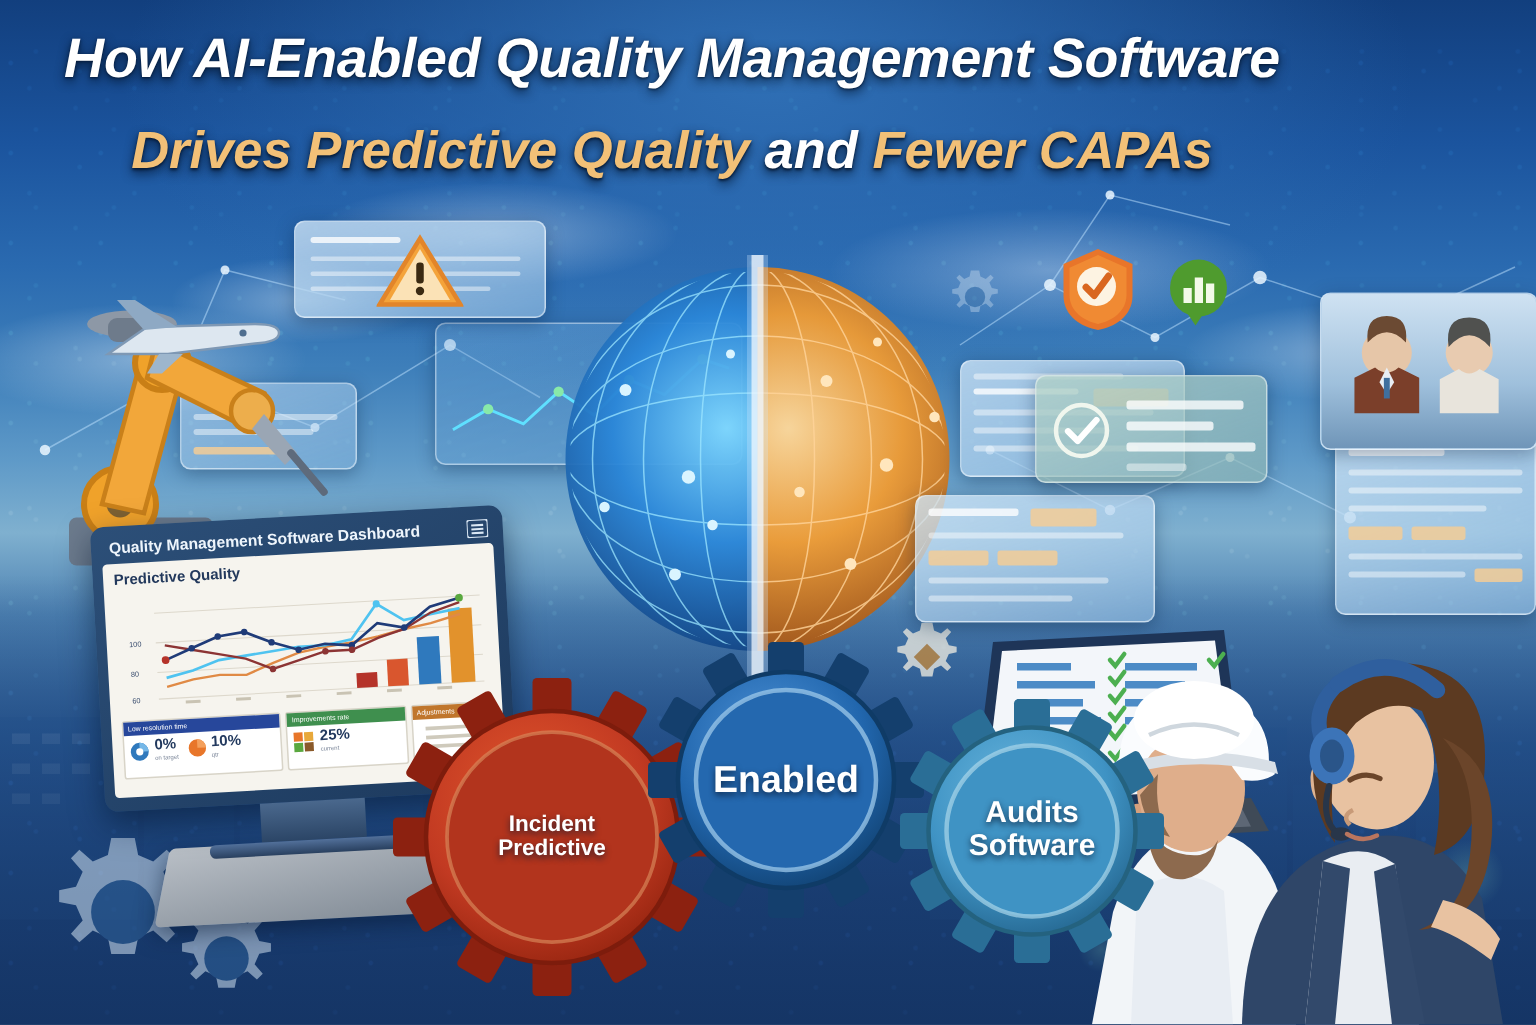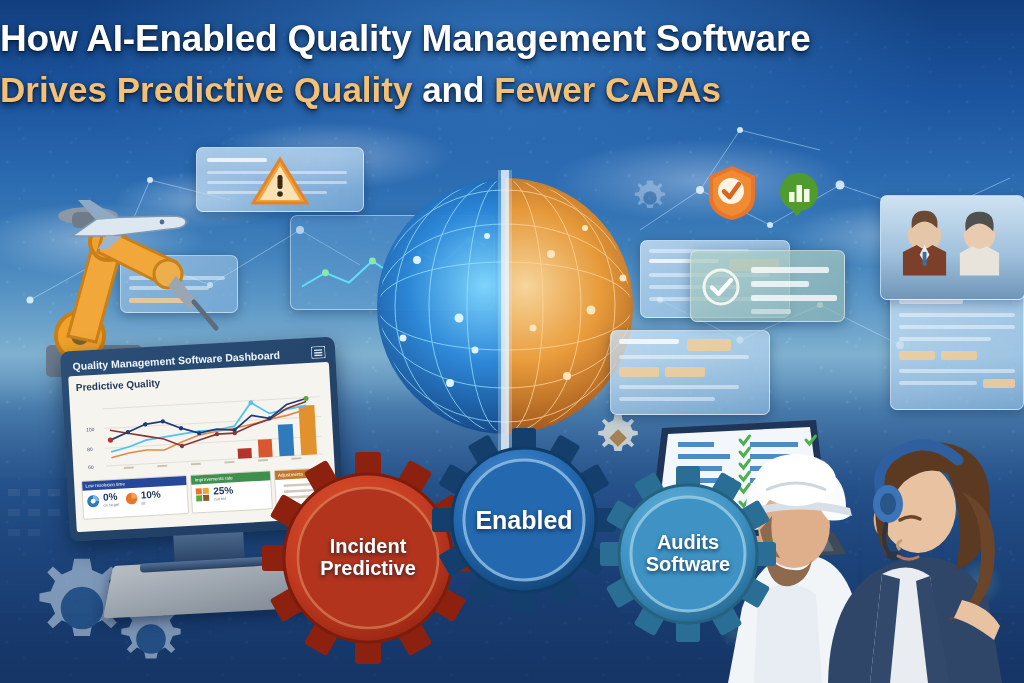--- a/index.html
+++ b/index.html
@@ -47,27 +47,27 @@
       radial-gradient(circle 30px at 110px 215px,#44798c 0%,rgba(68,121,140,0) 70%),
       radial-gradient(circle 26px at 200px 260px,#3a6b84 0%,rgba(58,107,132,0) 70%),
       radial-gradient(circle 34px at 285px 200px,#4c8294 0%,rgba(76,130,148,0) 70%),
       radial-gradient(circle 24px at 255px 280px,#3c6d85 0%,rgba(60,109,133,0) 70%);
   }
 
   
   .skyline { position:absolute; left:0; bottom:70px; width:1024px; height:230px; opacity:.42; }
 
   
-  .title-wrap { position:absolute; left:0; top:18px; width:896px; z-index:40; }
+  .title-wrap { position:absolute; left:0; top:18px; width:896px; text-align:center; z-index:40;font-style:italic; }
   .title-l1 {
     font-size:37px; font-weight:bold; color:#ffffff; letter-spacing:-.2px;
     text-shadow:0 3px 7px rgba(4,22,48,.85), 0 1px 2px rgba(4,22,48,.9);
     white-space:nowrap;
   }
-  .title-l2 { margin-top:10px; font-size:35px; font-weight:bold; white-space:nowrap;
+  .title-l2 { margin-top:21px; font-size:35px; font-weight:bold; white-space:nowrap;
     text-shadow:0 3px 7px rgba(4,22,48,.85), 0 1px 2px rgba(4,22,48,.9); }
   .accent { color:#f2c077; }
   .plain  { color:#ffffff; }
 
   
   .brain { position:absolute; left:355px; top:168px; width:300px; height:290px; z-index:12; }
 
   
   .robot { position:absolute; left:28px; top:190px; width:200px; height:190px; z-index:14; }
   .plane { position:absolute; left:62px; top:196px; width:130px; height:60px; z-index:15; }
@@ -130,21 +130,21 @@
 
   
   .gear-node { position:absolute; z-index:30; }
   .gear-label {
     position:absolute; inset:0; display:flex; flex-direction:column;
     align-items:center; justify-content:center; color:#fff; font-weight:bold;
     text-shadow:0 2px 4px rgba(10,26,50,.75); line-height:1.08; text-align:center;
     pointer-events:none;
   }
   .g-incident { left:262px; top:452px; width:212px; height:212px; }
-  .g-incident .gear-label { font-size:20px; }
+  .g-incident .gear-label { font-size:15px; }
   .g-audits   { left:432px; top:428px; width:184px; height:184px; }
   .g-audits .gear-label { font-size:25px; }
   .g-change   { left:600px; top:466px; width:176px; height:176px; }
   .g-change .gear-label { font-size:20px; }
 
   .deco-gear { position:absolute; z-index:8; opacity:.55; }
   .dg1 { left:26px; top:552px; width:112px; height:112px; }
   .dg2 { left:112px; top:600px; width:78px;  height:78px; }
   .dg3 { left:770px; top:580px; width:96px;  height:96px; opacity:.6; }
   .dg4 { left:592px; top:412px; width:52px;  height:52px; opacity:.75; }

